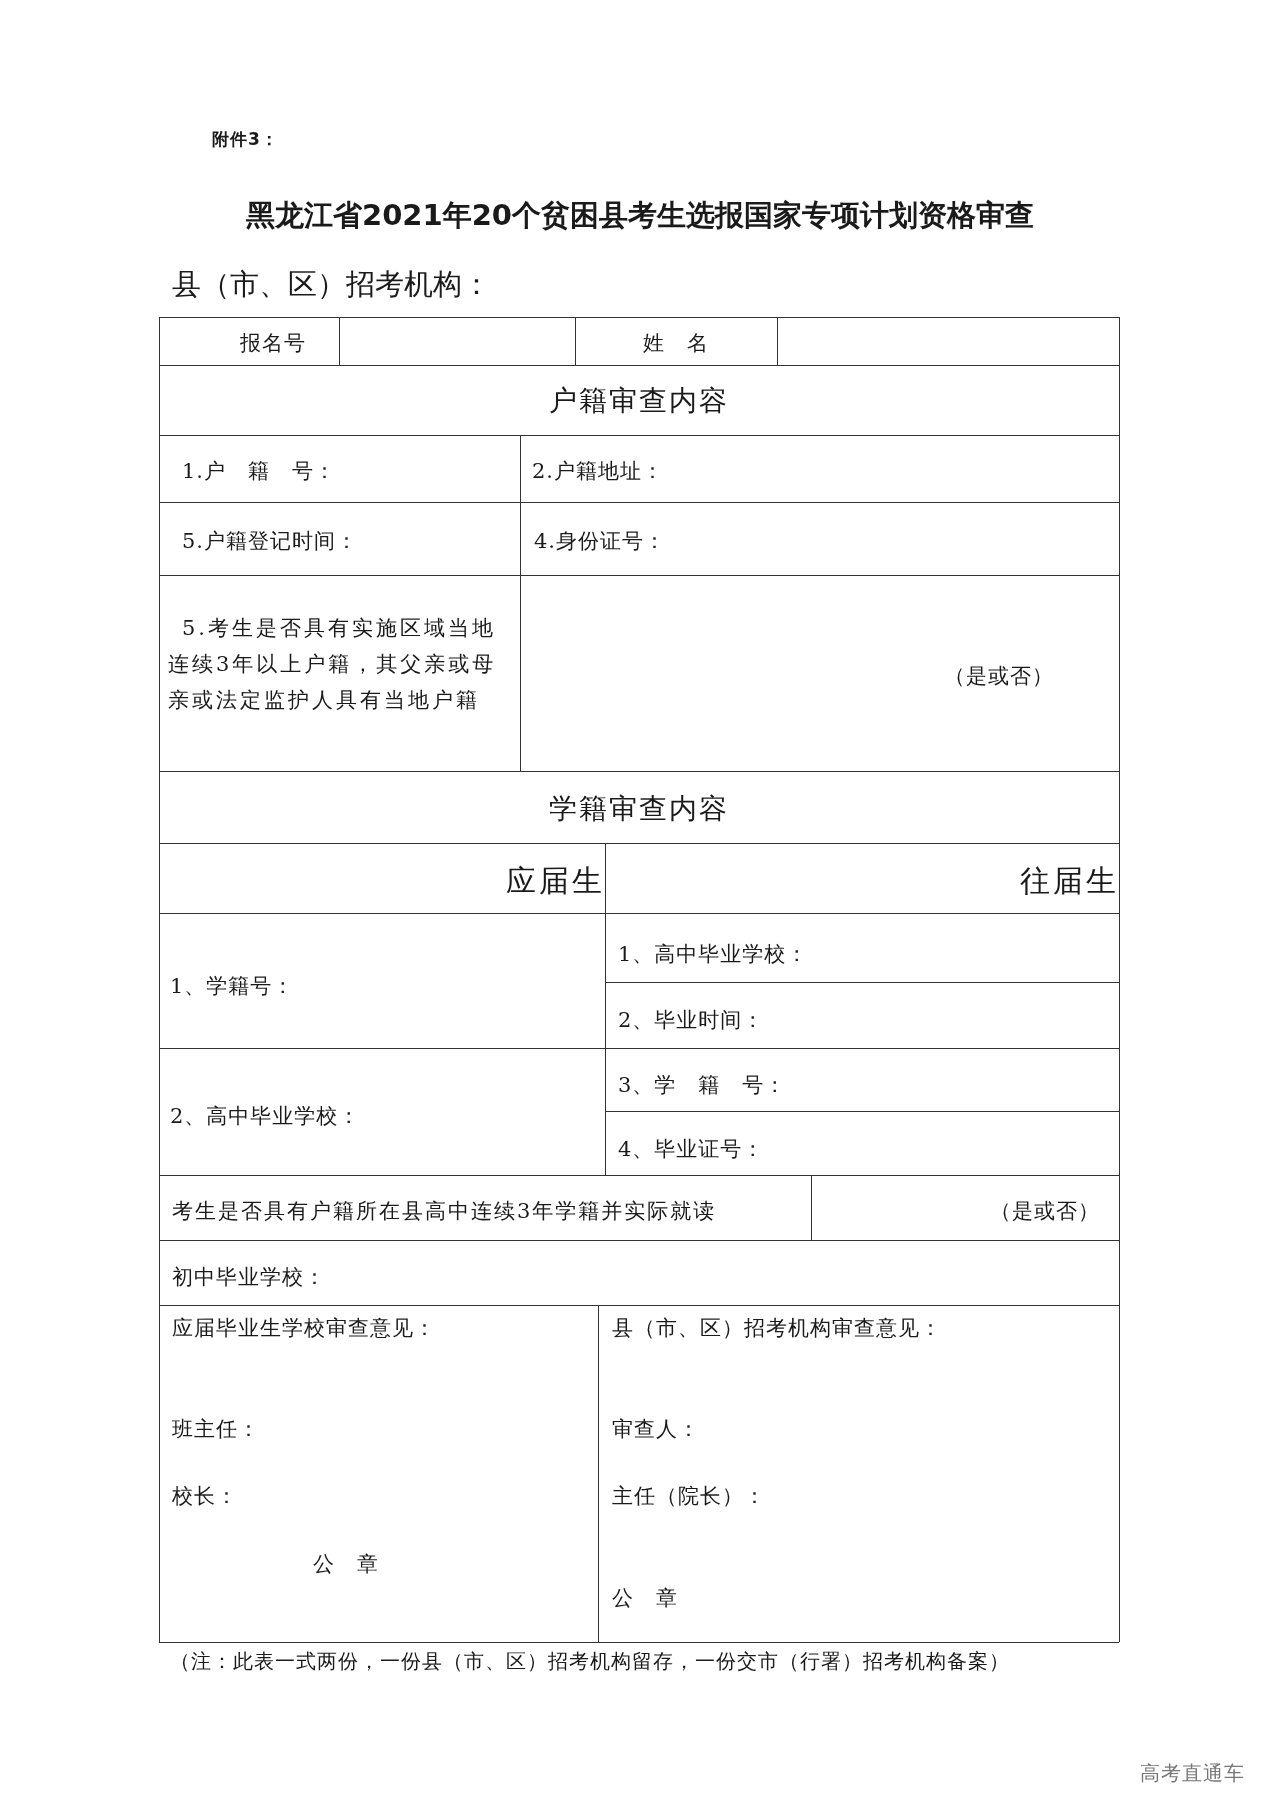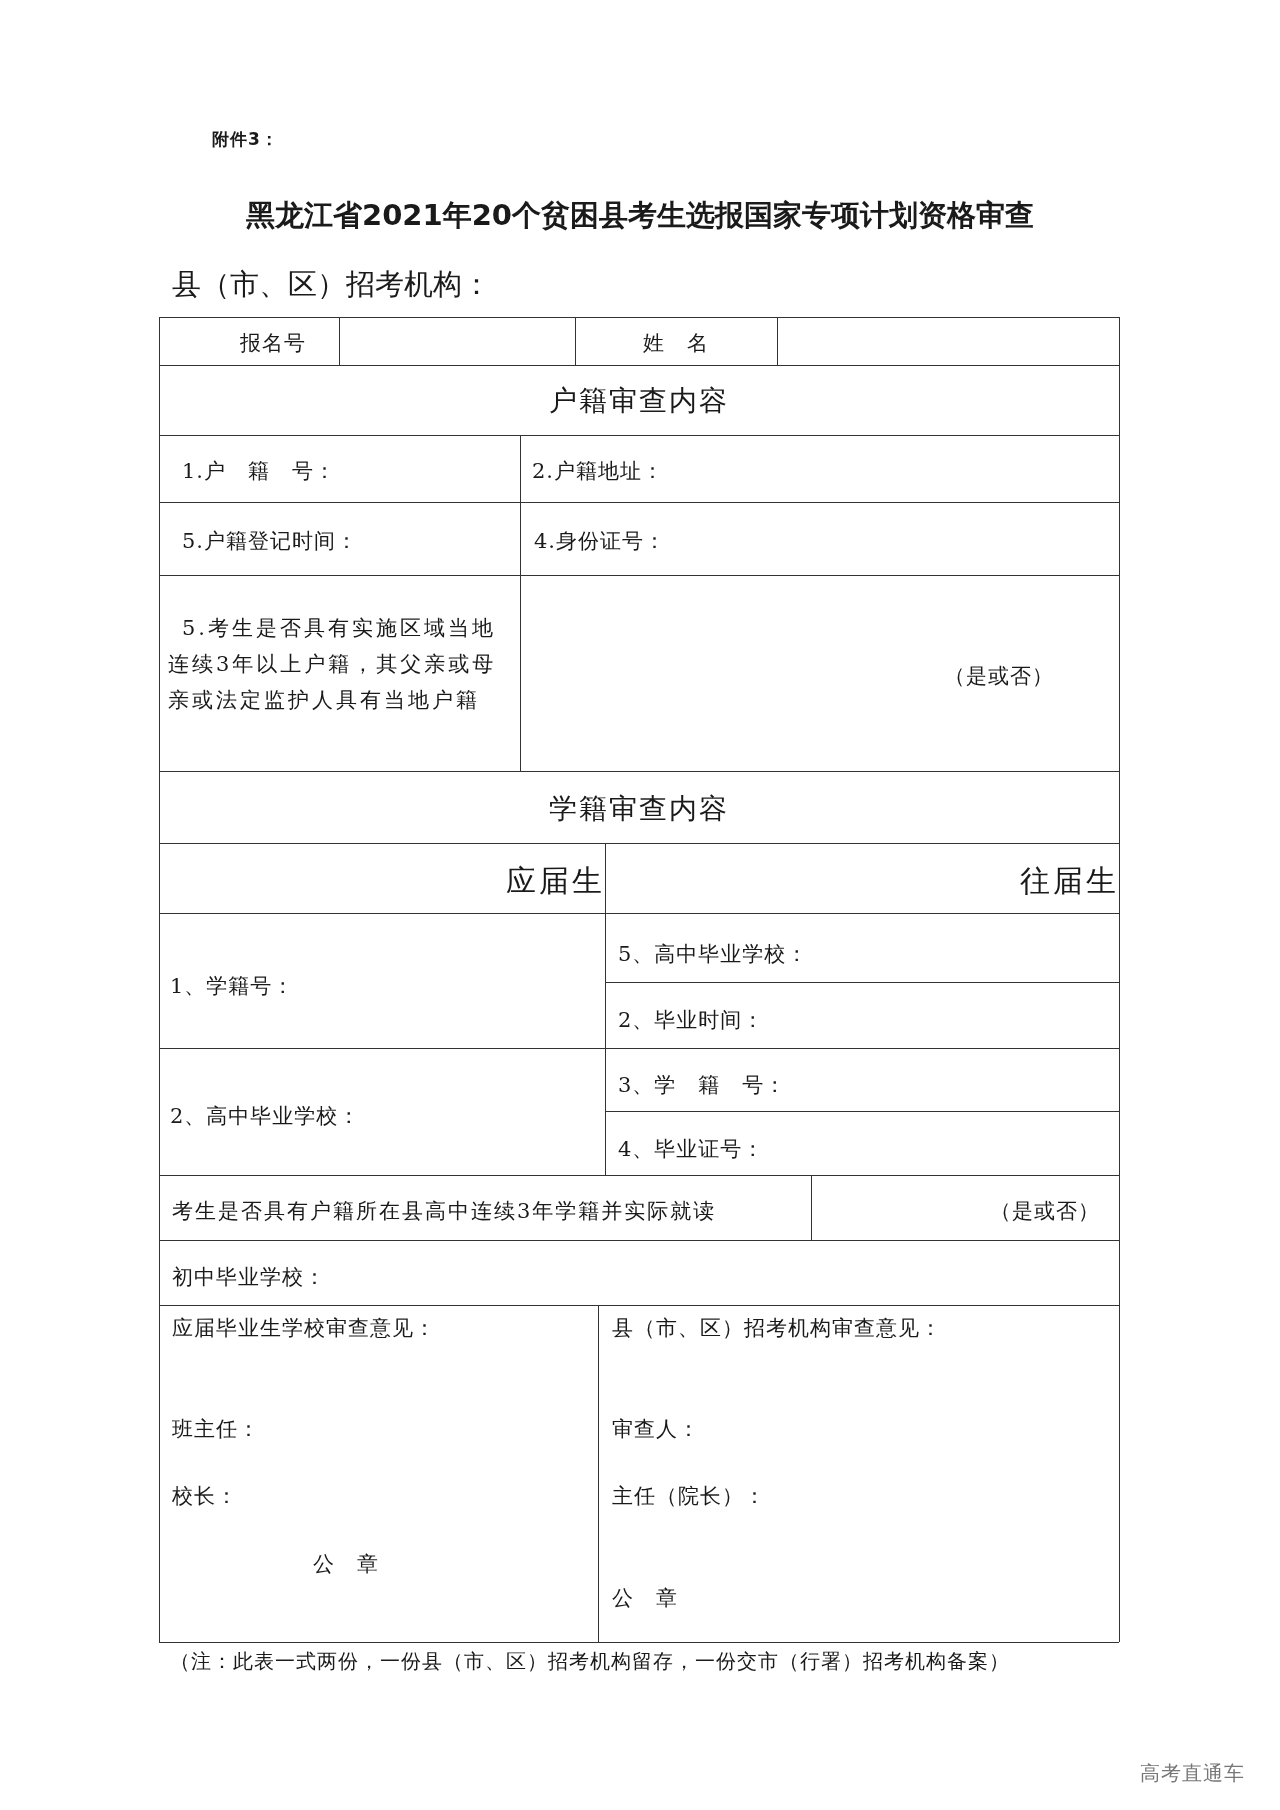--- a/index.html
+++ b/index.html
@@ -67,21 +67,21 @@
   <div class="para" style="left:168px; top:610px; text-indent:14px;">5.考生是否具有实施区域当地连续3年以上户籍，其父亲或母亲或法定监护人具有当地户籍</div>
   <div class="cell-text" style="left:944px; top:662px;">（是或否）</div>
 
   <div class="sec-title" style="left:159px; width:960px; top:790px;">学籍审查内容</div>
   <div class="sec-title big" style="left:159px; width:446px; top:861px;">应届生</div>
   <div class="sec-title big" style="left:605px; width:514px; top:861px;">往届生</div>
 
   <div class="cell-text" style="left:170px; top:972px;">1、学籍号：</div>
   <div class="cell-text" style="left:170px; top:1102px;">2、高中毕业学校：</div>
 
-  <div class="cell-text" style="left:618px; top:940px;">5、高中毕业学校：</div>
+  <div class="cell-text" style="left:618px; top:940px;">1、高中毕业学校：</div>
   <div class="cell-text" style="left:618px; top:1006px;">2、毕业时间：</div>
   <div class="cell-text" style="left:618px; top:1071px;">3、学　籍　号：</div>
   <div class="cell-text" style="left:618px; top:1135px;">4、毕业证号：</div>
 
   <div class="cell-text" style="left:172px; top:1197px; letter-spacing:2px;">考生是否具有户籍所在县高中连续3年学籍并实际就读</div>
   <div class="cell-text" style="left:990px; top:1197px;">（是或否）</div>
   <div class="cell-text" style="left:172px; top:1263px;">初中毕业学校：</div>
 
   <div class="cell-text" style="left:172px; top:1314px;">应届毕业生学校审查意见：</div>
   <div class="cell-text" style="left:172px; top:1415px;">班主任：</div>

